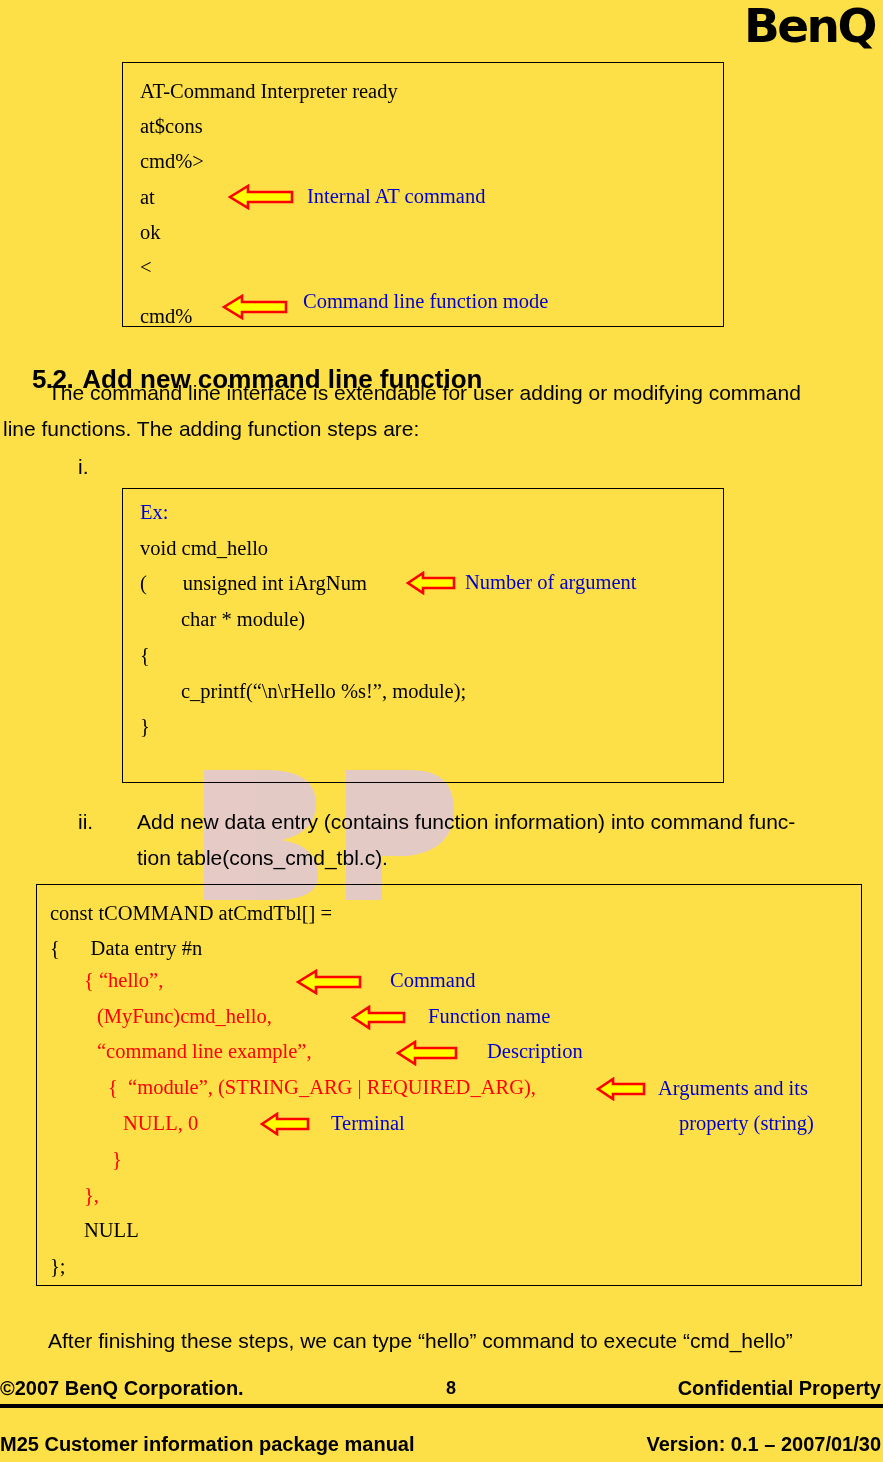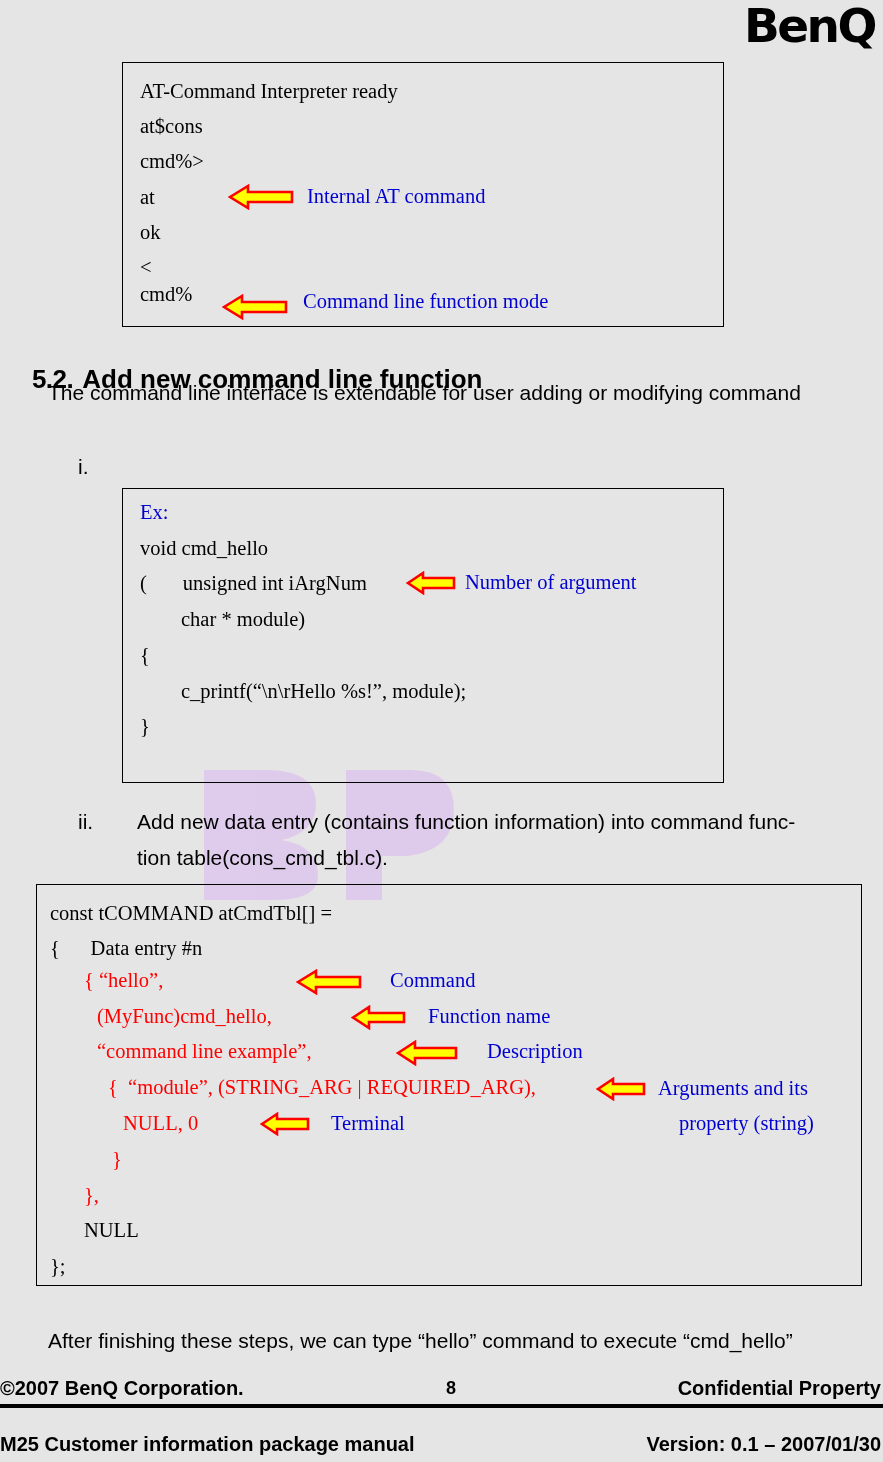--- a/index.html
+++ b/index.html
@@ -9,21 +9,21 @@
   }
   body {
     font-family: "Liberation Sans", sans-serif;
     color: #000000;
   }
   #page {
     position: relative;
     width: 883px;
     height: 1462px;
     overflow: hidden;
-    background: #e5e5e5;
+    background: #fde047;
   }
 
   
   .logo {
     position: absolute;
     top: 2px;
     right: 8px;
     font-family: "DejaVu Sans", sans-serif;
     font-weight: bold;
     font-size: 47px;
@@ -130,37 +130,38 @@
   </svg>
 
   <div class="codebox" style="left:122px; top:62px; width:602px; height:265px;"></div>
 
   <div class="codeline" style="left:140px; top:81px;">AT-Command Interpreter ready</div>
   <div class="codeline" style="left:140px; top:116px;">at$cons</div>
   <div class="codeline" style="left:140px; top:151px;">cmd%&gt;</div>
   <div class="codeline" style="left:140px; top:187px;">at</div>
   <div class="codeline" style="left:140px; top:222px;">ok</div>
   <div class="codeline" style="left:140px; top:257px;">&lt;</div>
-  <div class="codeline" style="left:140px; top:284px;">cmd%</div>
+  <div class="codeline" style="left:140px; top:306px;">cmd%</div>
 
   <svg class="arrow" style="left:228px; top:184px;" width="66" height="26" viewBox="0 0 66 26">
     <polygon points="2,13 20,2 20,8 64,8 64,18 20,18 20,24" fill="#ffff00" stroke="#ff0000" stroke-width="2.6" stroke-linejoin="miter"></polygon>
   </svg>
   <div class="codeline blue" style="left:307px; top:186px;">Internal AT command</div>
 
   <svg class="arrow" style="left:222px; top:294px;" width="66" height="26" viewBox="0 0 66 26">
     <polygon points="2,13 20,2 20,8 64,8 64,18 20,18 20,24" fill="#ffff00" stroke="#ff0000" stroke-width="2.6" stroke-linejoin="miter"></polygon>
   </svg>
   <div class="codeline blue" style="left:303px; top:291px;">Command line function mode</div>
 
   <div class="heading" style="left:3px; top:340px;">
     <span class="num">5.2.</span><span style="display:inline-block;width:9px;"></span><span>Add new command line function</span>
   </div>
 
   <div class="btext" style="left:48px; top:382px;">The command line interface is extendable for user adding or modifying command</div>
+  <div class="btext" style="left:3px; top:418px;">line functions. The adding function steps are:</div>
 
   <div class="btext" style="left:78px; top:456px;">i.</div>
 
   <div class="codebox" style="left:122px; top:488px; width:602px; height:295px;"></div>
 
   <div class="codeline blue" style="left:140px; top:502px;">Ex:</div>
   <div class="codeline" style="left:140px; top:538px;">void cmd_hello</div>
   <div class="codeline" style="left:140px; top:573px;">(       unsigned int iArgNum</div>
   <div class="codeline" style="left:140px; top:609px;">        char * module)</div>
   <div class="codeline" style="left:140px; top:645px;">{</div>

